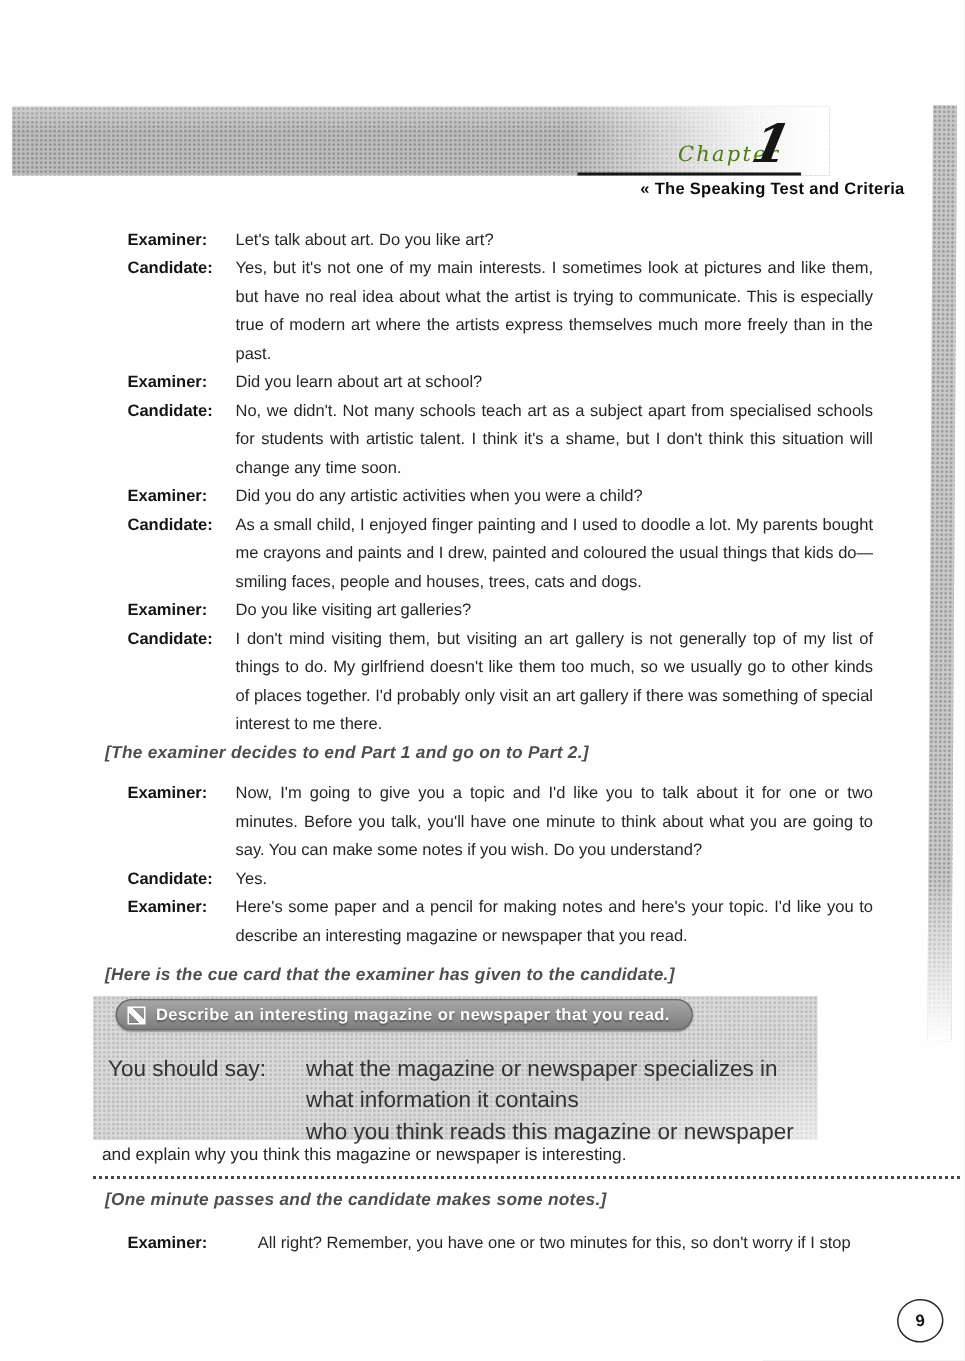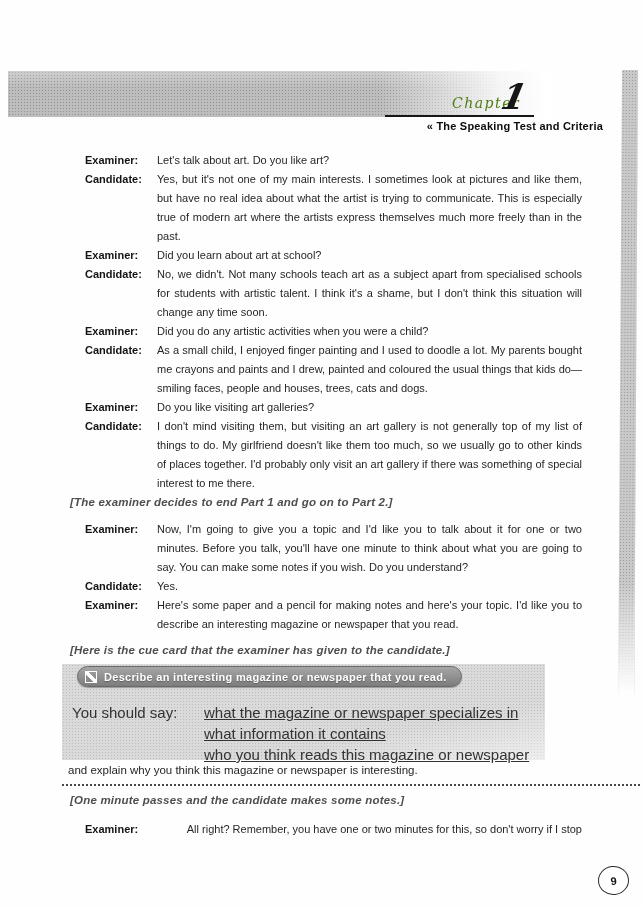--- a/index.html
+++ b/index.html
@@ -40,21 +40,21 @@
   .chapter-rule{position:absolute; left:385px; top:115px; width:149px; height:2px; background:#161616;}
   .subtitle{
     position:absolute; left:343px; top:120px; width:260px; text-align:right;
     font-size:11px; font-weight:bold; letter-spacing:.2px; color:#0c0c0c;
   }
   
   .dlg{position:absolute; left:85px; width:497px; font-size:11px; line-height:19px;}
   .row{display:flex;}
   .spk{flex:0 0 72px; font-weight:bold; color:#141414;}
   .txt{flex:1; text-align:justify;}
-  #dlg3 .txt{text-align:right; white-space:nowrap;}
+  #dlg3 .txt{text-align:center; white-space:nowrap;}
   .stage{
     position:absolute; left:70px; width:530px;
     font-size:11.5px; font-weight:bold; font-style:italic;
     color:#4e4e4e; letter-spacing:.2px;
   }
   
   .cuecard{
     position:absolute; left:62px; top:664px; width:483px; height:96px;
     background-color:#dadada;
     background-image:
@@ -74,21 +74,21 @@
     width:12px; height:12px; flex:0 0 auto;
     border:1.5px solid #fff; box-sizing:border-box;
     background-image:linear-gradient(45deg, rgba(255,255,255,0) 36%, #fff 36%, #fff 62%, rgba(255,255,255,0) 62%);
   }
   .pill-text{
     color:#fff; font-weight:bold; font-size:11px; letter-spacing:.3px;
     white-space:nowrap; text-shadow:0 1px 1px rgba(70,70,70,.65);
   }
   .cue-body{position:absolute; left:10px; top:38px; display:flex; font-size:15px; line-height:21px; color:#333;}
   .cue-label{width:132px;}
-  .cue-point{white-space:nowrap;text-decoration:underline;}
+  .cue-point{white-space:nowrap;}
   .explain{position:absolute; left:68px; top:764px; font-size:11.5px; color:#262626;}
   .dotline{position:absolute; left:62px; top:784px; width:578px; height:0; border-top:2px dotted #474747;}
   
   .pagenum{
     position:absolute; left:598px; top:866px; width:29px; height:27px;
     border:1.4px solid #2b2b2b; border-radius:50%;
     display:flex; align-items:center; justify-content:center;
     transform:rotate(-6deg); background:#fff;
     font-size:11px; font-weight:bold; color:#111;
   }

